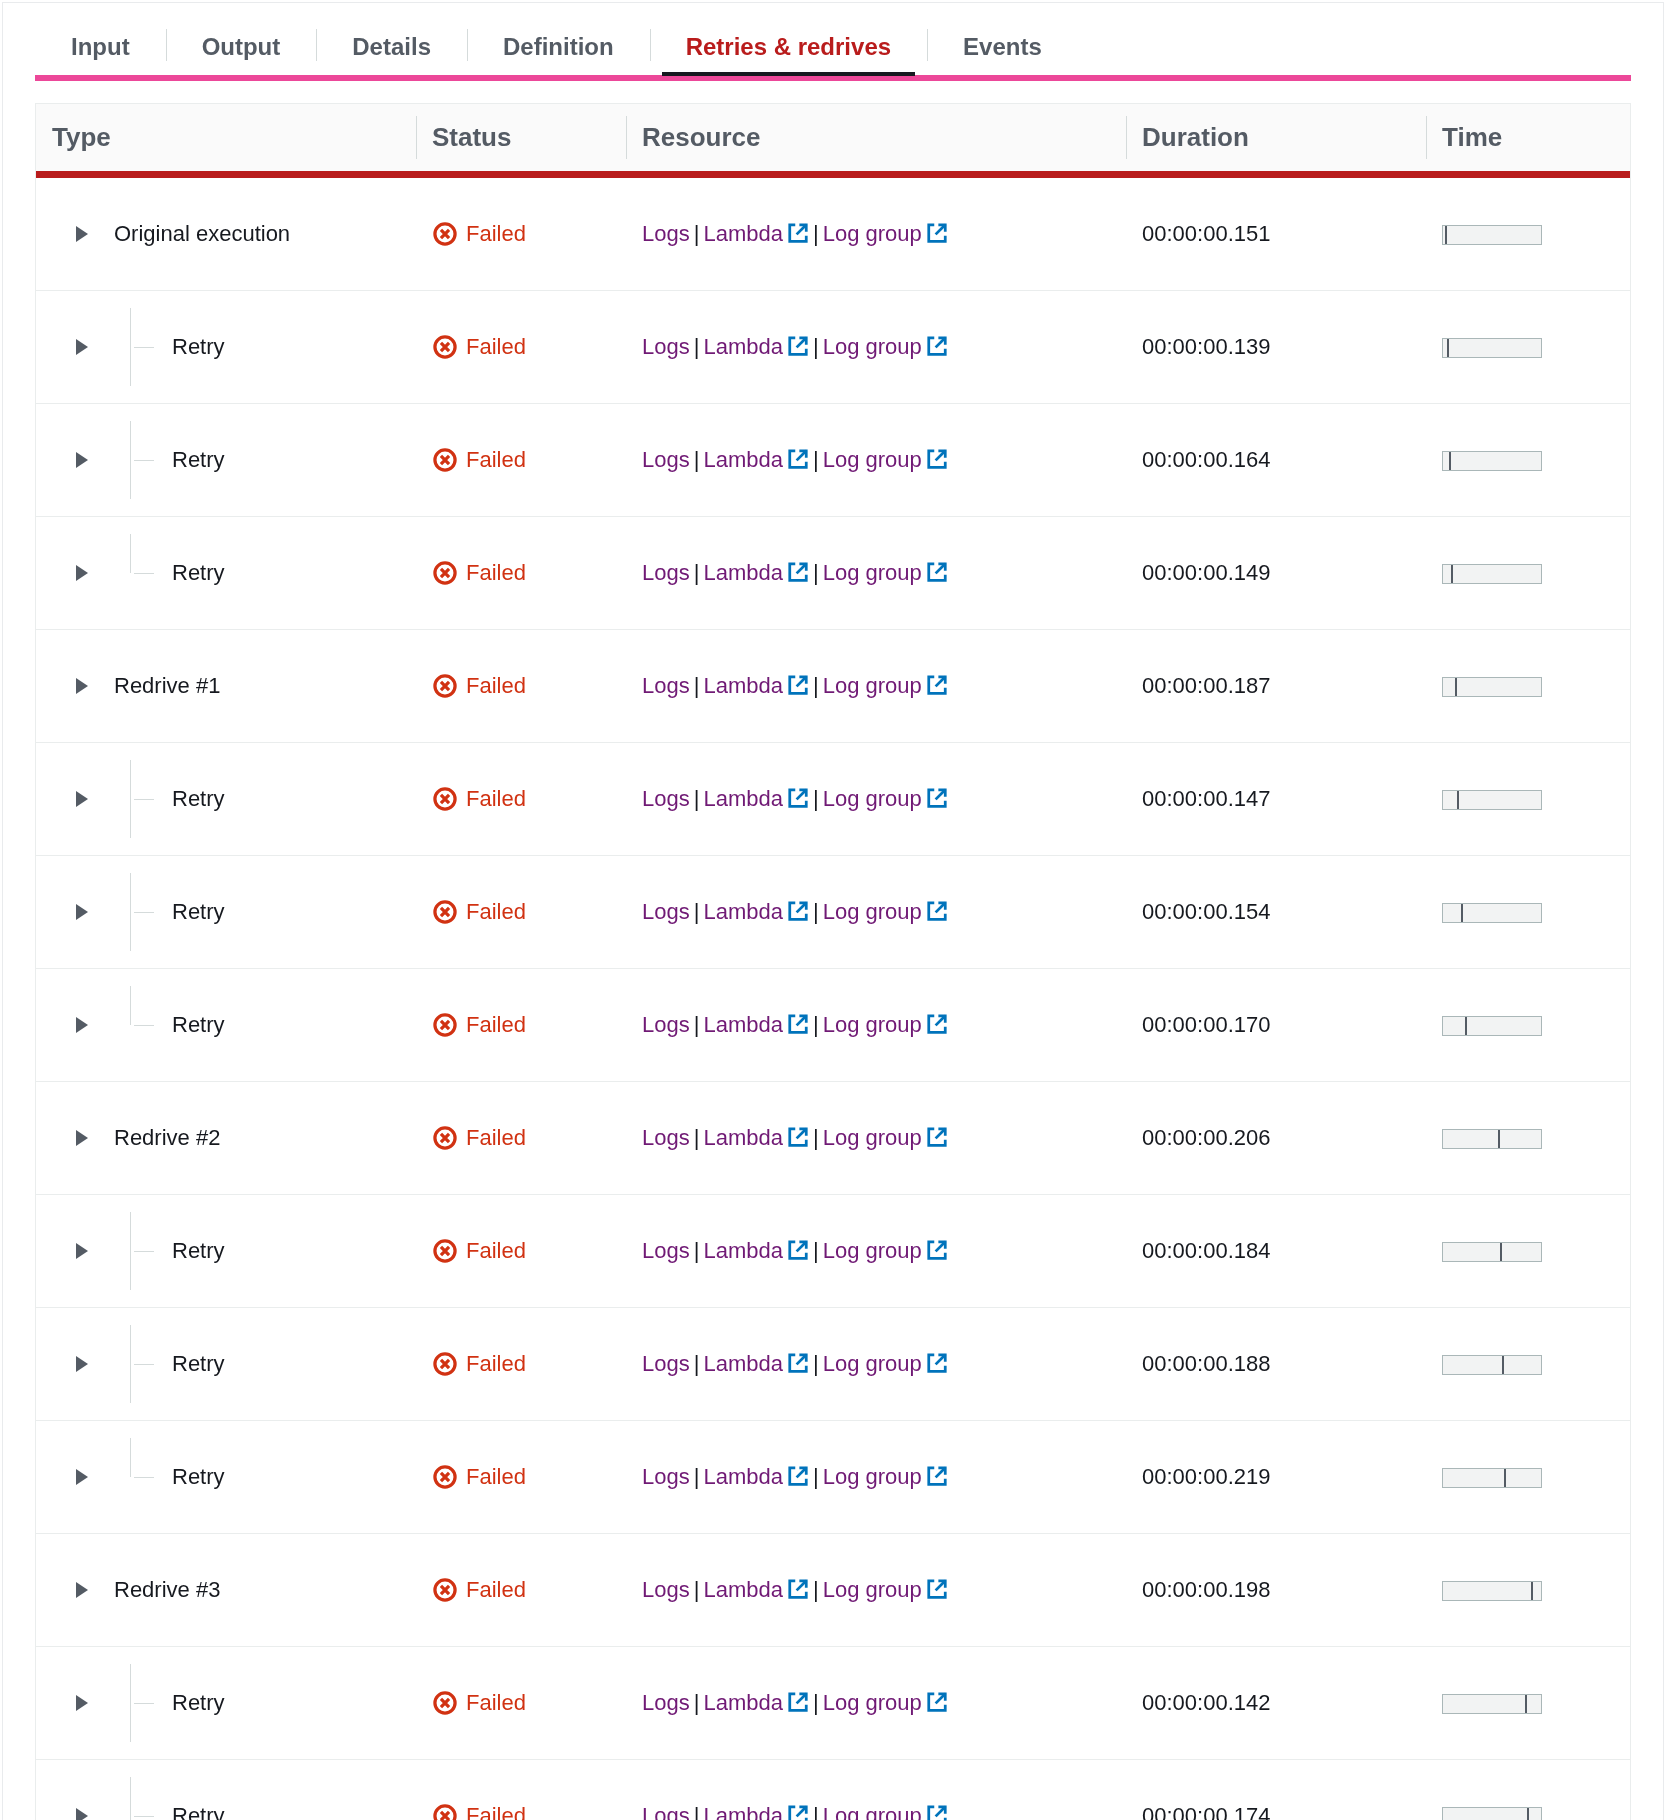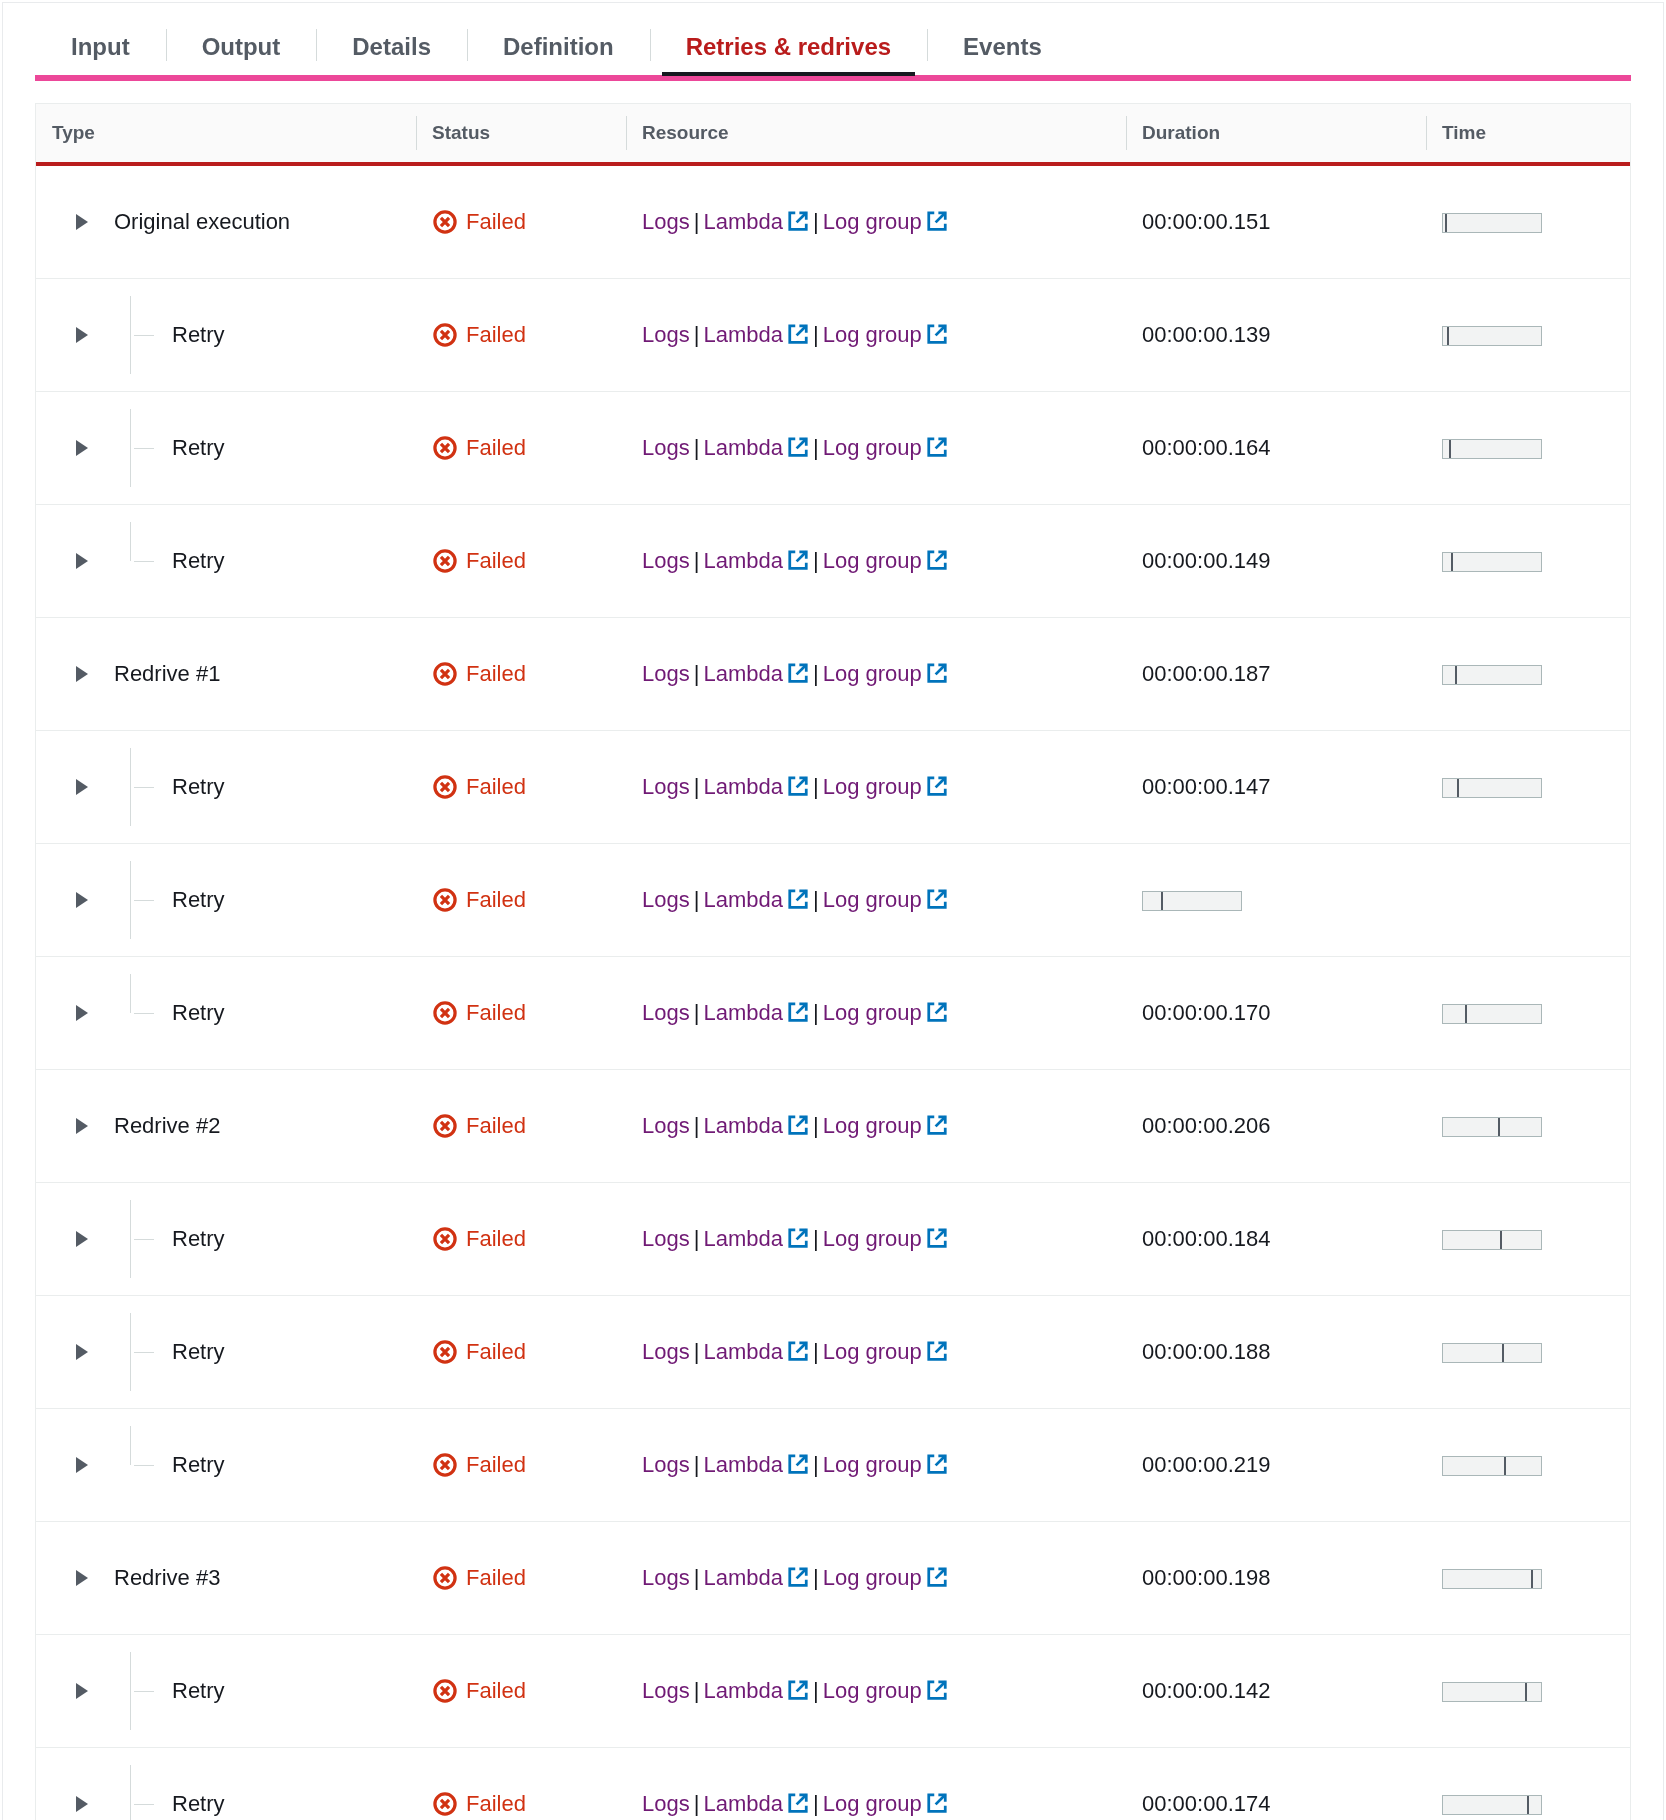--- a/index.html
+++ b/index.html
@@ -48,22 +48,22 @@
     height: 4px;
     background: #16191f;
   }
   .table {
     margin: 22px 32px 0 32px;
     border: 1px solid #eaeded;
   }
   .thead {
     display: flex;
     background: #fafafa;
-    border-bottom: 4px solid #b91c1c;
-    font-size: 19px;
+    border-bottom: 7px solid #b91c1c;
+    font-size: 26px;
     font-weight: 700;
     color: #545b64;
   }
   .th, .td {
     padding: 18px 16px;
     position: relative;
   }
   .thead .th + .th::before {
     content: "";
     position: absolute;
@@ -377,20 +377,21 @@
           </div>
           <div class="td col-resource resource-cell"><span class="link">Logs</span><span class="sep">|</span><span class="link">Lambda <span class="ext-icon"><svg viewBox="0 0 16 16" fill="none" stroke="#0073bb" stroke-width="2">
                   <path d="M6 2H2v12h12v-4"></path>
                   <path d="M9 2h5v5"></path>
                   <path d="M14 2L7 9"></path>
                 </svg></span></span><span class="sep">|</span><span class="link">Log group <span class="ext-icon"><svg viewBox="0 0 16 16" fill="none" stroke="#0073bb" stroke-width="2">
                   <path d="M6 2H2v12h12v-4"></path>
                   <path d="M9 2h5v5"></path>
                   <path d="M14 2L7 9"></path>
                 </svg></span></span></div>
+          <div class="td col-duration">00:00:00.154</div>
           <div class="td col-time"><span class="timebar"><span class="tick" style="left: 18%;"></span></span></div>
         </div>
         <div class="tr">
           <div class="td col-type type-cell">
             <span class="caret"></span>
             <span class="tree-indent hasv lastv" style="width: 42px;"></span>
             <span class="tree-elbow" style="margin-left: -22px;"></span>
             <span>Retry</span>
           </div>
           <div class="td col-status status-cell">

